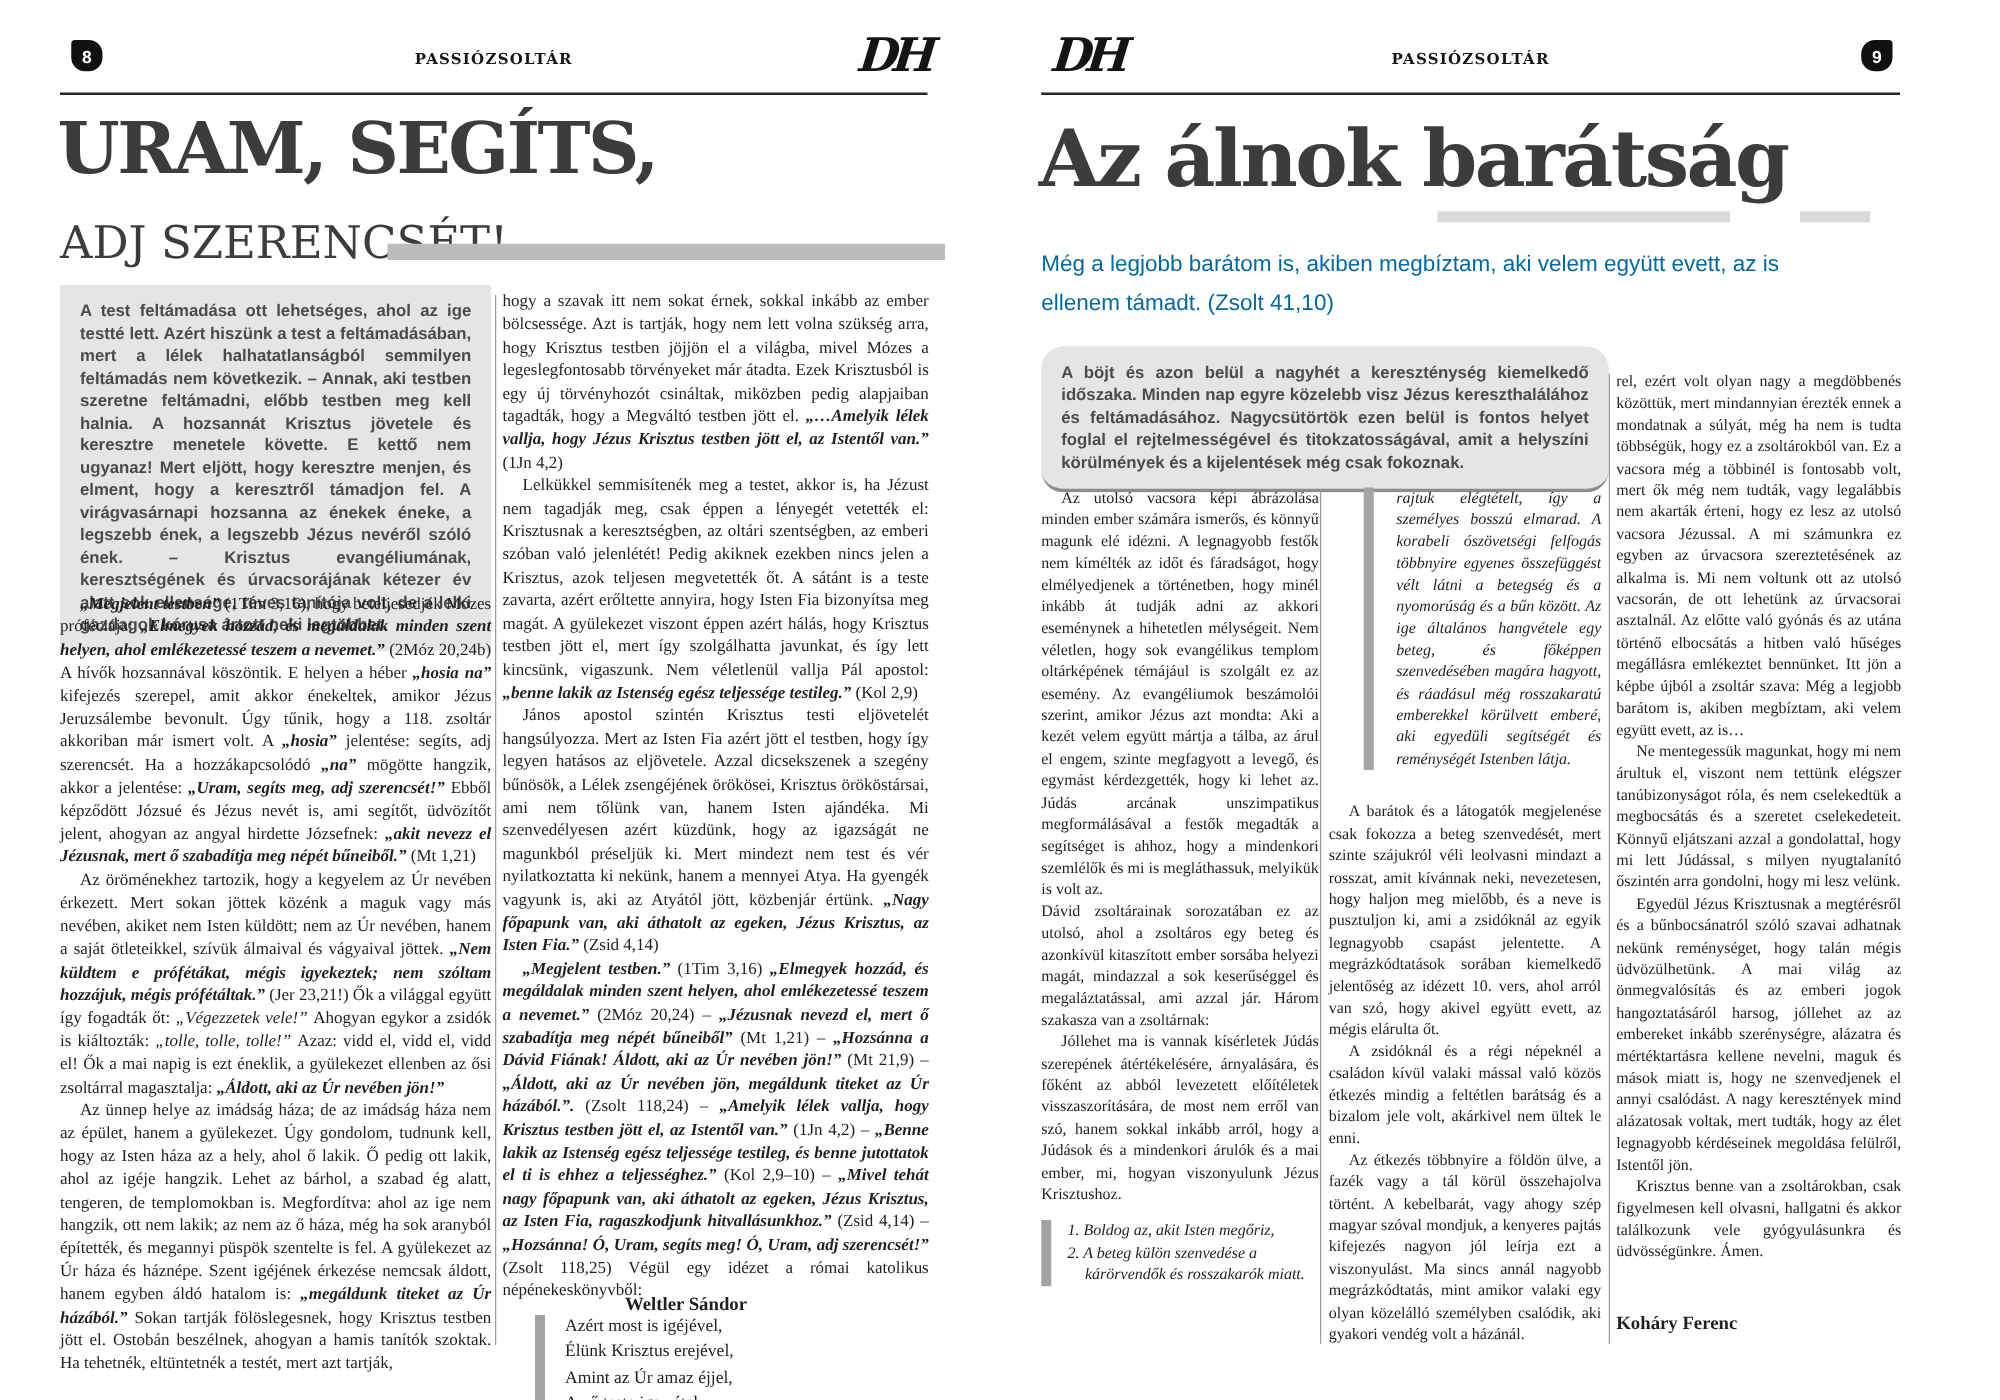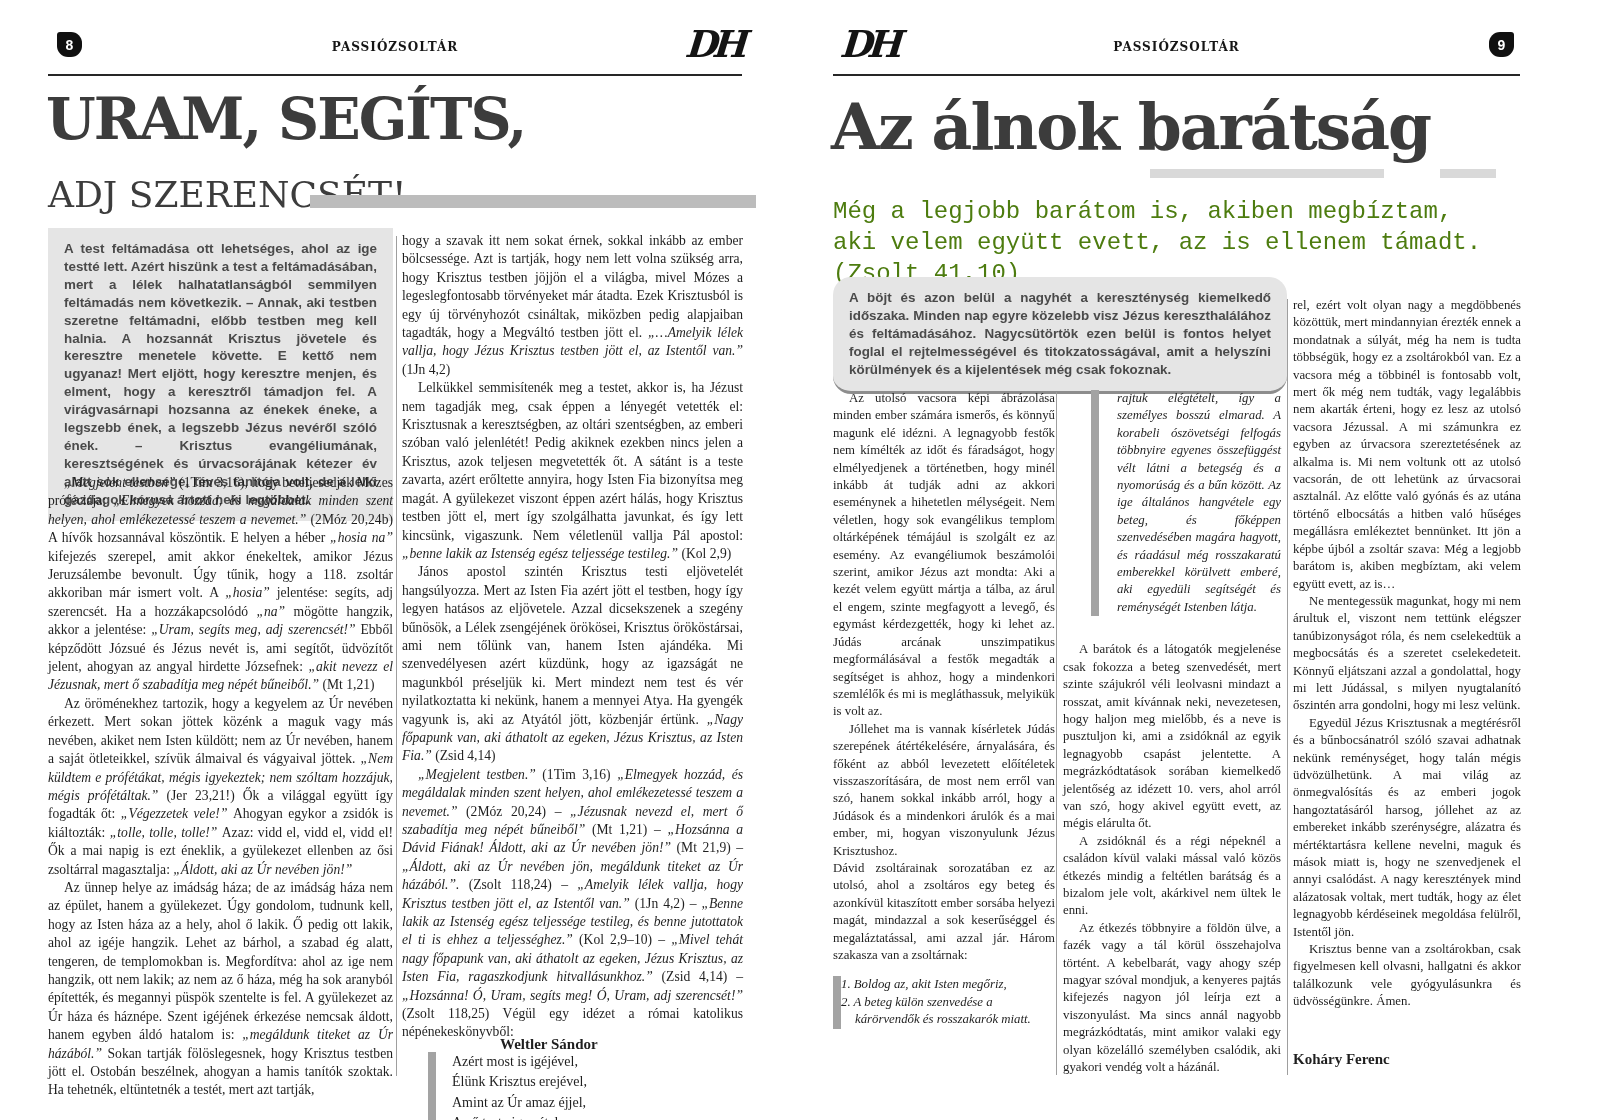--- a/index.html
+++ b/index.html
@@ -18,40 +18,40 @@
         font-size:37px;letter-spacing:-5px;color:#141414;transform:skewX(-6deg);}
   .rule{height:2px;background:#262626;}
   
   .bigtitle{font-family:"DejaVu Serif",serif;font-weight:bold;color:#3c3c3c;line-height:1;}
   .t1{font-size:57px;letter-spacing:-2px;}
   .t2{font-size:36px;font-weight:normal;letter-spacing:0px;color:#3c3c3c;
       font-family:"DejaVu Serif",serif;}
   .rtitle{font-size:63px;letter-spacing:-2px;}
   .graybar{background:#bcbcbc;}
   .lightbar{background:#d9d9d9;}
-  .subtitle{font-family:Liberation Mono, monospace;font-size:24px;line-height:31px;color:#4d7c0f;}
+  .subtitle{font-family:Liberation Sans, sans-serif;font-size:18px;line-height:31px;color:#0369a1;}
   
   .lead{background:#e5e5e5;font-family:"Liberation Sans",sans-serif;
         font-weight:bold;color:#4a4a4a;font-size:13.4px;line-height:17.9px;
         padding:12px 16px;text-align:justify;}
   .lead.rb{border-bottom:3px solid #8d8d8d;border-radius:18px;}
   
   .col{text-align:justify;}
   .leftcol{font-size:13.6px;line-height:18.4px;}
   .rightcol{font-size:12.8px;line-height:17.4px;}
   .para{margin:0;text-align:justify;}
   .para.indent{text-indent:16px;}
-  span.b{font-weight:normal;}
+  span.b{font-weight:bold;}
   span.i{font-style:italic;}
   .vline{width:1px;background:#9e9e9e;}
   
   .poem{margin-top:10px;margin-left:26px;border-left:8px solid #a3a3a3;
         padding-left:16px;font-size:14px;line-height:20.5px;text-align:left;}
   
-  .list{margin-top:12px;border-left:8px solid #a3a3a3;
+  .list{margin-top:12px;border-left:8px solid #a3a3a3;padding-left:13px;
         font-style:italic;text-align:left;}
   .list .line{padding-left:14px;text-indent:-14px;}
   
   .italblock{margin-left:28px;border-left:8px solid #a3a3a3;padding-left:18px;
              font-style:italic;text-align:justify;margin-bottom:25px;}
   .author{font-weight:bold;font-size:15px;text-align:left;}
 </style>
 </head>
 <body>
 
@@ -107,22 +107,22 @@
 <div class="abs subtitle" style="left:833px;top:196px;width:655px;">Még a legjobb barátom is, akiben megbíztam, aki velem együtt evett, az is ellenem támadt.  (Zsolt 41,10)</div>
 
 <div class="abs lead rb" style="left:833px;top:277px;width:422px;">A böjt és azon belül a nagyhét a kereszténység kiemelkedő időszaka. Minden nap egyre közelebb visz Jézus kereszthalálához és feltámadásához. Nagycsütörtök ezen belül is fontos helyet foglal el rejtelmességével és titokzatosságával, amit a helyszíni körülmények és a kijelentések még csak fokoznak.</div>
 
 <div class="abs vline" style="left:1056px;top:392px;height:683px;"></div>
 <div class="abs vline" style="left:1287px;top:299px;height:776px;"></div>
 
 <div class="abs col rightcol" style="left:833px;top:390px;width:222px;">
   <div>
       <p class="para indent"><span>Az utolsó vacsora képi ábrázolása minden ember számára ismerős, és könnyű magunk elé idézni. A legnagyobb festők nem kímélték az időt és fáradságot, hogy elmélyedjenek a történetben, hogy minél inkább át tudják adni az akkori eseménynek a hihetetlen mélységeit. Nem véletlen, hogy sok evangélikus templom oltárképének témájául is szolgált ez az esemény. Az evangéliumok beszámolói szerint, amikor Jézus azt mondta: Aki a kezét velem együtt mártja a tálba, az árul el engem, szinte megfagyott a levegő, és egymást kérdezgették, hogy ki lehet az. Júdás arcának unszimpatikus megformálásával a festők megadták a segítséget is ahhoz, hogy a mindenkori szemlélők és mi is megláthassuk, melyikük is volt az.</span></p>
+      <p class="para "><span>Dávid zsoltárainak sorozatában ez az utolsó, ahol a zsoltáros egy beteg és azonkívül kitaszított ember sorsába helyezi magát, mindazzal a sok keserűséggel és megaláztatással, ami azzal jár. Három szakasza van a zsoltárnak:</span></p>
       <p class="para indent"><span>Jóllehet ma is vannak kísérletek Júdás szerepének átértékelésére, árnyalására, és főként az abból levezetett előítéletek visszaszorítására, de most nem erről van szó, hanem sokkal inkább arról, hogy a Júdások és a mindenkori árulók és a mai ember, mi, hogyan viszonyulunk Jézus Krisztushoz.</span></p>
-      <p class="para "><span>Dávid zsoltárainak sorozatában ez az utolsó, ahol a zsoltáros egy beteg és azonkívül kitaszított ember sorsába helyezi magát, mindazzal a sok keserűséggel és megaláztatással, ami azzal jár. Három szakasza van a zsoltárnak:</span></p>
     </div>
   <div class="list">
       <div class="line">1. Boldog az, akit Isten megőriz,</div>
       <div class="line">2. A beteg külön szenvedése a kárörvendők és rosszakarók miatt.</div>
     </div>
 </div>
 
 <div class="abs col rightcol" style="left:1063px;top:390px;width:218px;">
   <div class="italblock">rajtuk elégtételt, így a személyes bosszú elmarad. A korabeli ószövetségi felfogás többnyire egyenes összefüggést vélt látni a betegség és a nyomorúság és a bűn között. Az ige általános hangvétele egy beteg, és főképpen szenvedésében magára hagyott, és ráadásul még rosszakaratú emberekkel körülvett emberé, aki egyedüli segítségét és reménységét Istenben látja.</div>
   <div>

